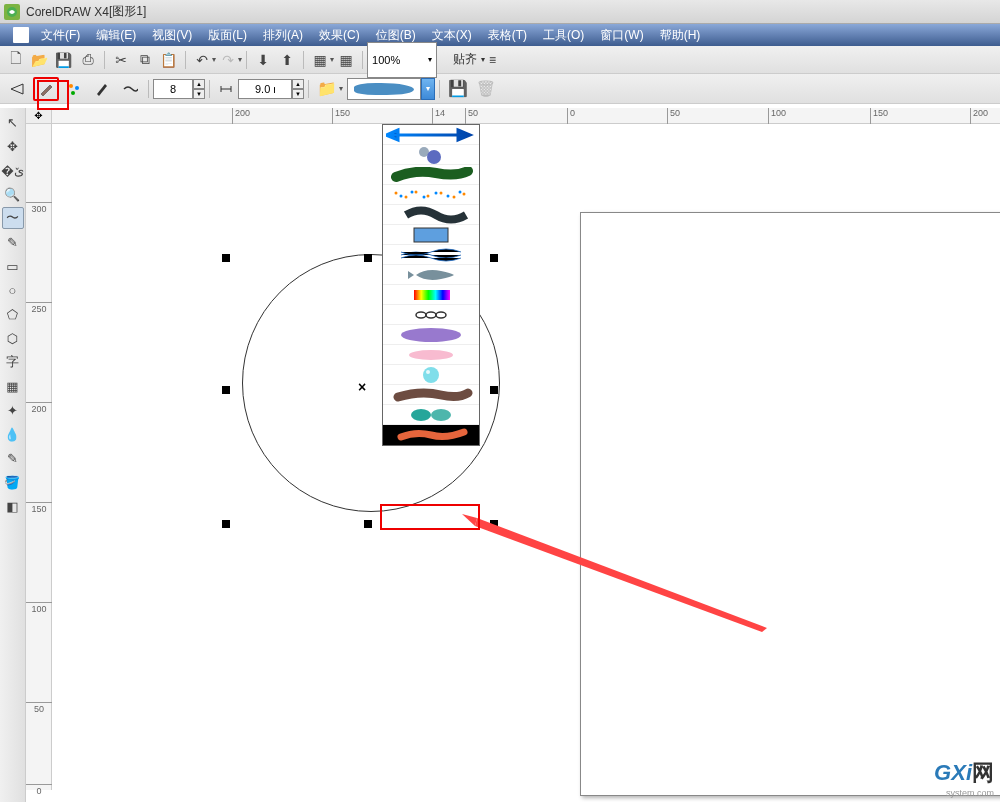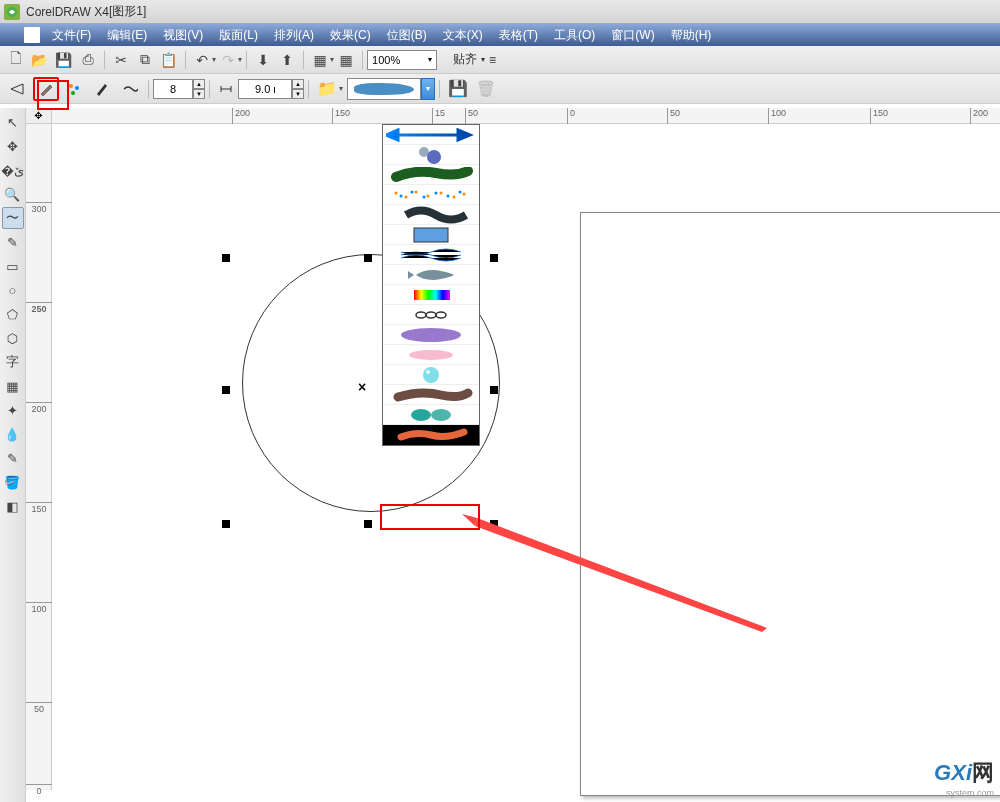--- a/index.html
+++ b/index.html
@@ -2,30 +2,30 @@
 <html><head>
 <meta charset="utf-8">
 <style>
 * { margin: 0; padding: 0; box-sizing: border-box; font-family: "Microsoft YaHei", Arial, sans-serif; }
 body { width: 1000px; height: 802px; overflow: hidden; background: #fff; position: relative; }
 
 .titlebar { height: 24px; background: linear-gradient(to bottom, #e8e8e8, #d4d4d4); display: flex; align-items: center; padding: 0 4px; border-bottom: 1px solid #aaa; }
 .titlebar .app-icon { width: 16px; height: 16px; background: #7cb342; border-radius: 2px; margin-right: 6px; display: flex; align-items: center; justify-content: center; }
 .titlebar .title-text { font-size: 12px; color: #333; }
 
-.menubar { height: 22px; background: linear-gradient(to bottom, #8aa8d8, #3d5c8f); display: flex; align-items: center; padding: 0 20px; }
+.menubar { height: 22px; background: linear-gradient(to bottom, #8aa8d8, #3d5c8f); display: flex; align-items: center; padding: 0 9px; }
 .doc-icon { width: 16px; height: 16px; margin: 0 4px; background: #fff; border-radius: 1px; }
 .menubar .menu-item { color: #fff; font-size: 12px; padding: 2px 8px; cursor: pointer; }
 
 .standard-toolbar { height: 28px; background: linear-gradient(to bottom, #f0f0f0, #e0e0e0); display: flex; align-items: center; padding: 2px 4px; border-bottom: 1px solid #ccc; }
 .tb-btn { width: 22px; height: 22px; display: flex; align-items: center; justify-content: center; margin: 0 1px; cursor: pointer; font-size: 14px; color: #444; }
 .tb-sep { width: 1px; height: 18px; background: #bbb; margin: 0 4px; }
 .tb-dropdown-arrow { font-size: 8px; color: #555; margin-left: -2px; }
 
-.zoom-combo { width: 70px; height: 20px; border: 1px solid #888; background: #fff; font-size: 11px; padding: 0 4px; display: flex; align-items: center; justify-content: space-between; }
+.zoom-combo { width: 70px; height: 36px; border: 1px solid #888; background: #fff; font-size: 11px; padding: 0 4px; display: flex; align-items: center; justify-content: space-between; }
 .snap-control { display: flex; align-items: center; font-size: 12px; color: #333; margin-left: 16px; }
 
 .property-bar { height: 30px; background: linear-gradient(to bottom, #f0f0f0, #e0e0e0); display: flex; align-items: center; padding: 2px 4px; border-bottom: 1px solid #ccc; }
 .prop-btn { width: 26px; height: 24px; display: flex; align-items: center; justify-content: center; margin: 0 1px; cursor: pointer; border: 1px solid transparent; border-radius: 2px; }
 .prop-btn.highlighted { border: 2px solid #e00; }
 .prop-input { width: 60px; height: 20px; border: 1px solid #888; background: #fff; font-size: 11px; padding: 0 16px; text-align: center; }
 .spinner { width: 12px; height: 20px; display: flex; flex-direction: column; }
 .spinner div { flex: 1; border: 1px solid #888; background: #eee; font-size: 6px; text-align: center; line-height: 8px; }
 
 .brush-preview { width: 74px; height: 22px; border: 1px solid #888; background: #fff; display: flex; align-items: center; justify-content: center; margin-left: 4px; }
@@ -202,31 +202,31 @@
     <span class="tool-btn">✎</span>
     <span class="tool-btn">🪣</span>
     <span class="tool-btn">◧</span>
   </div>
 
   <div class="canvas-area">
     <div class="ruler-corner">✥</div>
     <div class="ruler-h" id="ruler-h">
         <span class="tick" style="left: 180px;">200</span>
         <span class="tick" style="left: 280px;">150</span>
-        <span class="tick" style="left: 380px;">15</span>
+        <span class="tick" style="left: 380px;">14</span>
         <span class="tick" style="left: 413px;">50</span>
         <span class="tick" style="left: 515px;">0</span>
         <span class="tick" style="left: 615px;">50</span>
         <span class="tick" style="left: 716px;">100</span>
         <span class="tick" style="left: 818px;">150</span>
         <span class="tick" style="left: 918px;">200</span>
       </div>
     <div class="ruler-v" id="ruler-v">
         <span class="tick" style="top: 78px;">300</span>
-        <span class="tick" style="top: 178px; font-weight: bold;">250</span>
+        <span class="tick" style="top: 178px;">250</span>
         <span class="tick" style="top: 278px;">200</span>
         <span class="tick" style="top: 378px;">150</span>
         <span class="tick" style="top: 478px;">100</span>
         <span class="tick" style="top: 578px;">50</span>
         <span class="tick" style="top: 660px;">0</span>
       </div>
 
     <div class="drawing">
       <div class="page-shadow"></div>
       <div class="circle-obj"></div>

